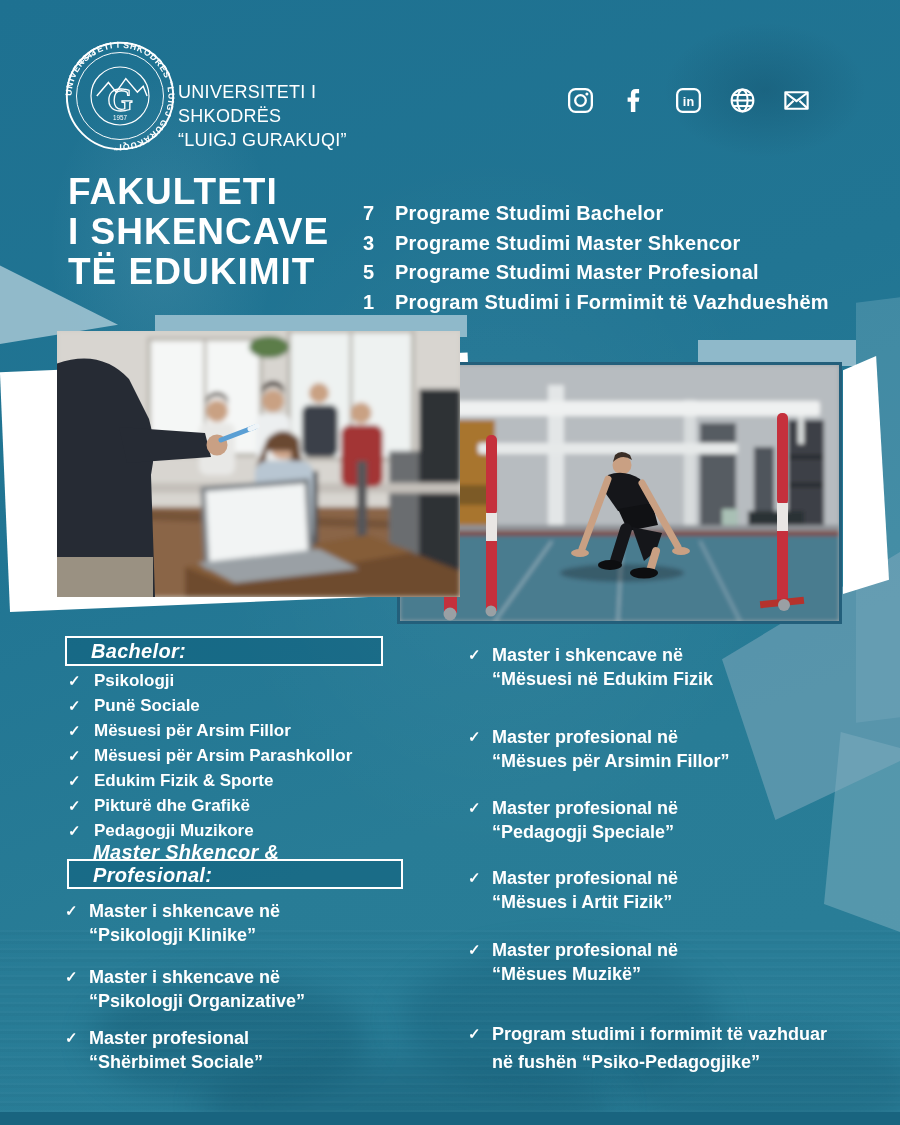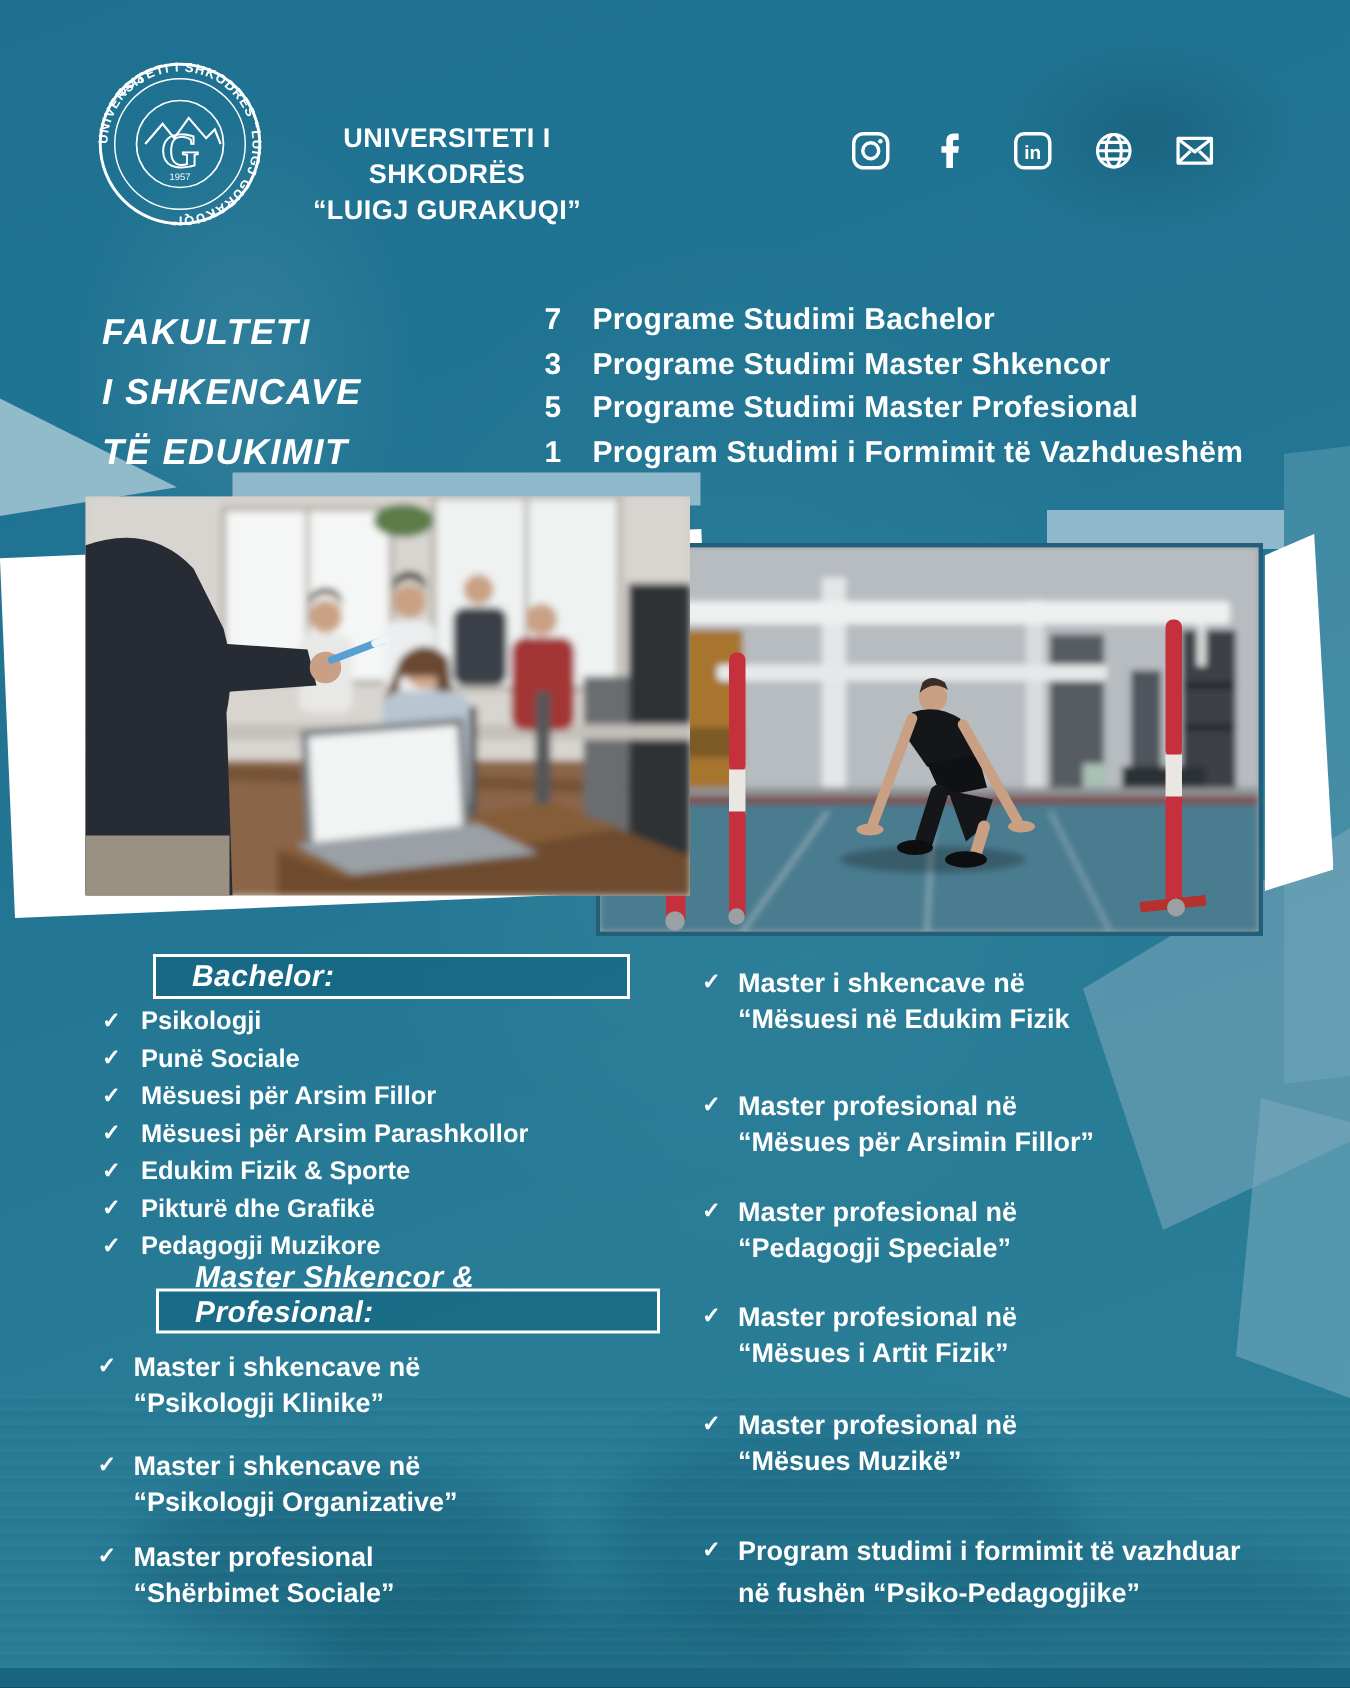--- a/index.html
+++ b/index.html
@@ -25,45 +25,45 @@
   .blob{border-radius:50%;filter:blur(16px);z-index:0;}
   .blob1{left:90px;top:980px;width:280px;height:120px;background:#0c4a62;opacity:.30;}
   .blob2{left:400px;top:950px;width:320px;height:140px;background:#0d506a;opacity:.28;}
   .blob3{left:620px;top:1030px;width:300px;height:110px;background:#0c4a62;opacity:.25;}
   .blob4{left:200px;top:1060px;width:420px;height:90px;background:#0b465e;opacity:.28;}
   .texture-bottom{left:0;top:930px;width:900px;height:182px;opacity:.5;z-index:0;
     background:repeating-linear-gradient(180deg,rgba(255,255,255,.035) 0 2px,rgba(0,20,35,.05) 2px 5px,transparent 5px 9px);}
   .band-bottom{left:0;top:1112px;width:900px;height:13px;background:#19647f;z-index:2;}
   
   .logo{left:62px;top:38px;width:116px;height:116px;z-index:3;}
-  .uni-name{left:178px;top:80px;width:240px;text-align:center;font-size:18px;font-weight:bold;
+  .uni-name{left:178px;top:80px;width:240px;text-align:left;font-size:18px;font-weight:normal;
     line-height:24px;letter-spacing:.3px;z-index:3;}
   .social{left:566px;top:86px;display:flex;gap:25px;z-index:3;}
   .s-icon{width:29px;height:29px;display:block;cursor:pointer;}
   
-  .faculty-title{left:68px;top:202px;font-size:24px;font-style:italic;font-weight:800;
+  .faculty-title{left:68px;top:172px;font-size:37px;font-weight:800;
     line-height:40px;letter-spacing:1px;z-index:3;}
   .stats{left:363px;top:199px;z-index:3;}
   .stat-row{display:flex;font-size:20px;font-weight:bold;line-height:29.5px;}
   .stat-num{width:22px;}
   .stat-label{margin-left:10px;letter-spacing:.2px;}
   
   .strip-classroom{left:155px;top:315px;width:312px;height:22px;background:#8fb9ca;z-index:1;}
   .strip-gym{left:698px;top:340px;width:158px;height:26px;background:#8fb9ca;z-index:1;}
   .white-frame{left:10px;top:372px;width:468px;height:240px;background:#ffffff;
     transform:rotate(-2.4deg);transform-origin:0 100%;z-index:2;}
   .photo-gym{left:397px;top:362px;width:445px;height:262px;border:3px solid #235f7b;
     box-sizing:border-box;z-index:3;background:#9aa4a8;}
   .photo-classroom{left:57px;top:331px;width:403px;height:266px;z-index:4;background:#cfccc6;}
   .white-quad{left:843px;top:356px;width:46px;height:238px;background:#ffffff;
     clip-path:polygon(0 6%,72% 0,100% 94%,0 100%);z-index:2;}
   
   .section-box{border:2px solid #fff;background:rgba(8,88,118,.45);display:flex;align-items:center;
     padding-left:24px;box-sizing:border-box;font-style:italic;font-weight:bold;font-size:20px;
-    letter-spacing:.3px;z-index:3;margin-left:37px;}
+    letter-spacing:.3px;z-index:3;}
   .box-bachelor{left:65px;top:636px;width:318px;height:30px;}
   .box-master{left:67px;top:859px;width:336px;height:30px;align-items:flex-end;}
   .bachelor-list{left:68px;top:668px;z-index:3;}
   .b-row{display:flex;font-size:17px;font-weight:bold;line-height:25px;}
   .check{flex:0 0 26px;font-size:15px;}
   .item{display:flex;font-size:18px;font-weight:bold;line-height:24px;z-index:3;}
   .item .check{flex:0 0 24px;}
   .ml1{left:65px;top:899px;} .ml2{left:65px;top:965px;} .ml3{left:65px;top:1026px;}
   .r1{left:468px;top:643px;} .r2{left:468px;top:725px;} .r3{left:468px;top:796px;}
   .r4{left:468px;top:866px;} .r5{left:468px;top:938px;}

